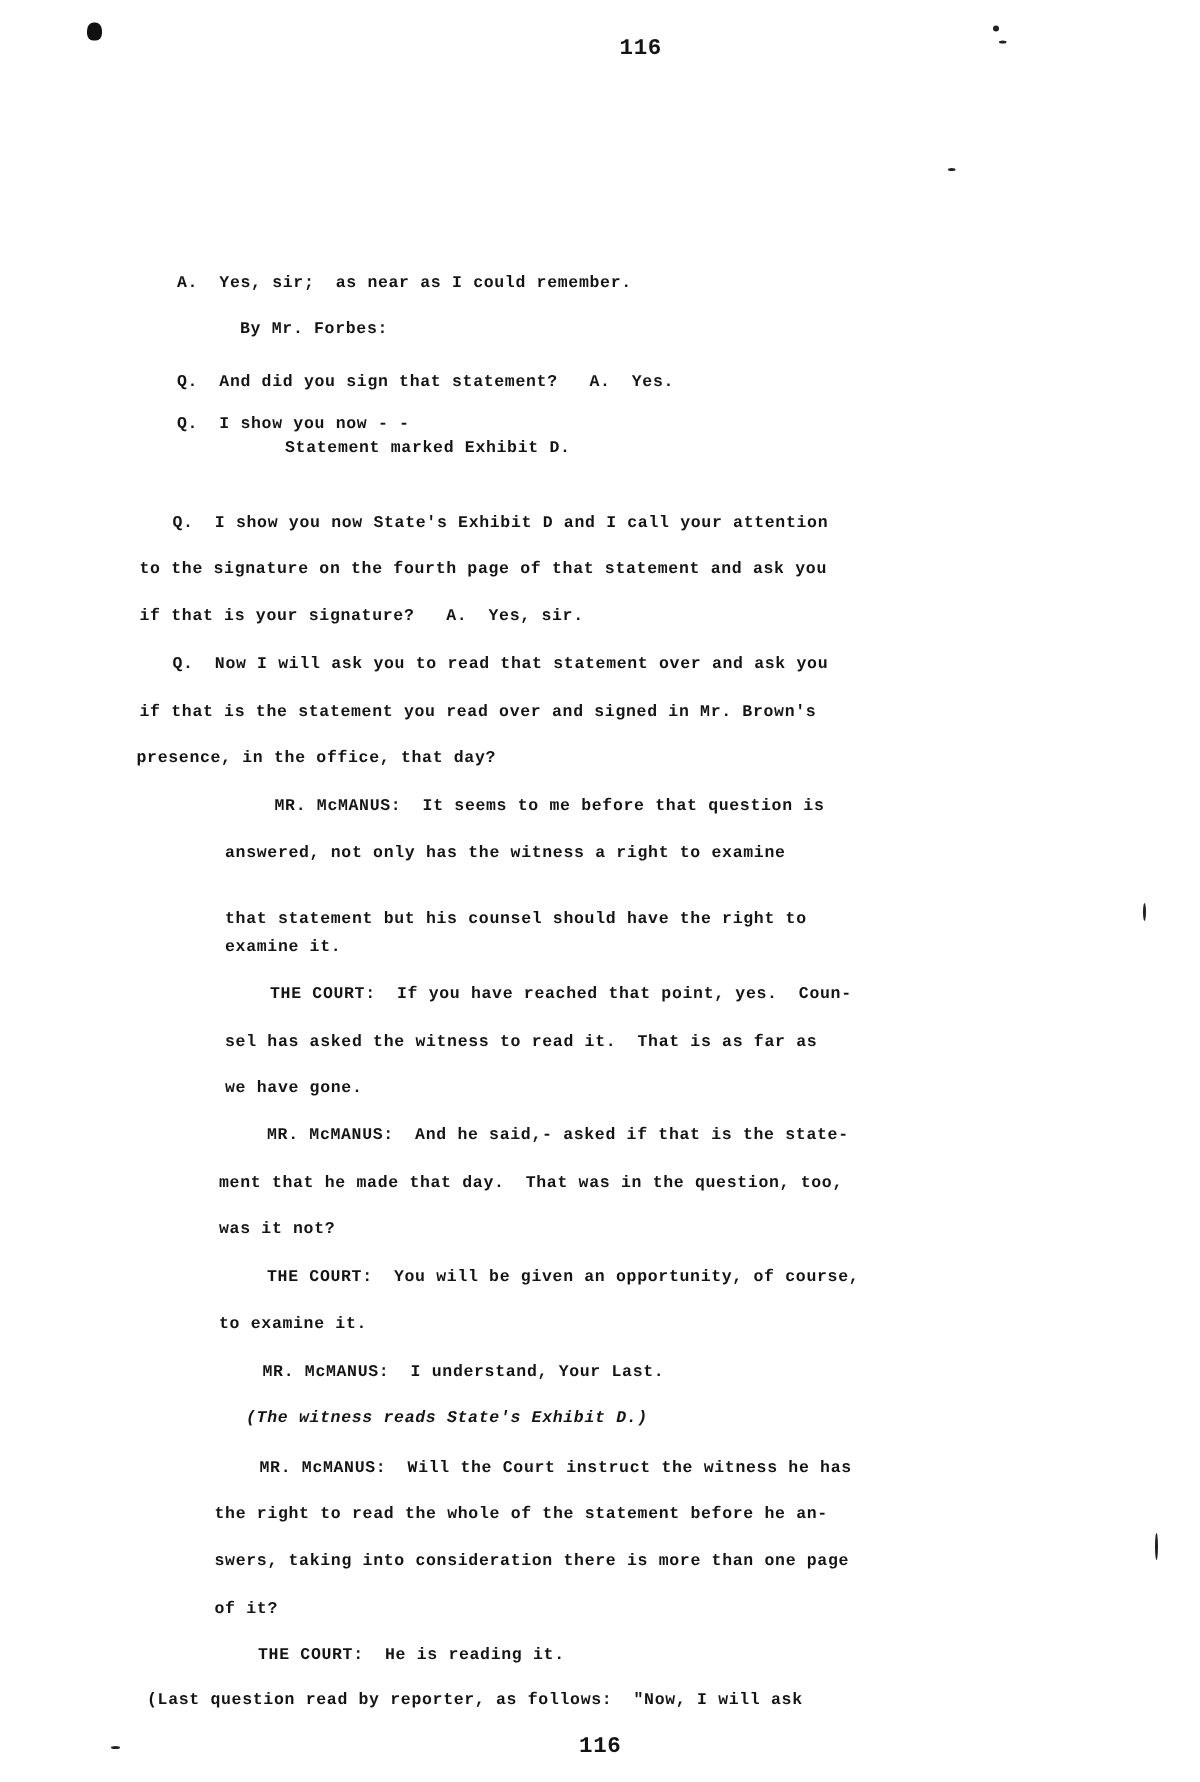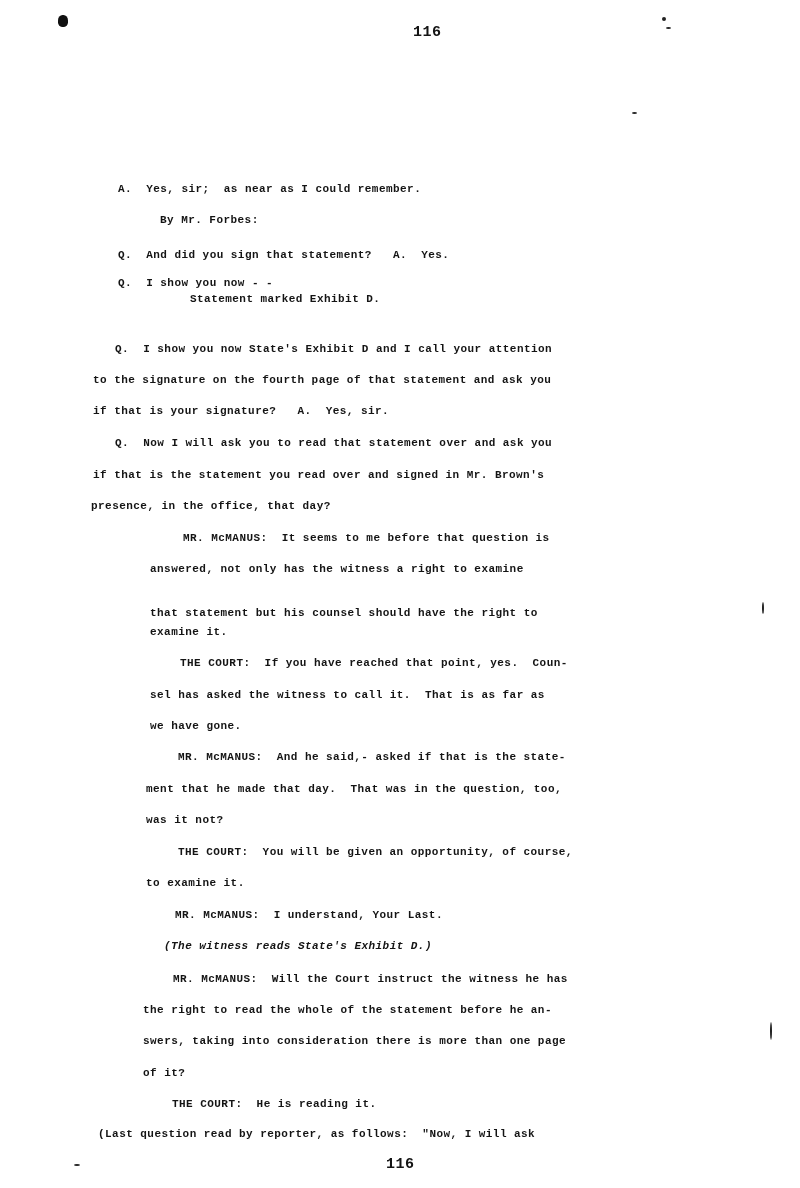--- a/index.html
+++ b/index.html
@@ -37,21 +37,21 @@
       <div class="line" style="left: 93px; top: 371px;">to the signature on the fourth page of that statement and ask you</div>
       <div class="line" style="left: 93px; top: 402px;">if that is your signature?   A.  Yes, sir.</div>
       <div class="line" style="left: 115px; top: 434px;">Q.  Now I will ask you to read that statement over and ask you</div>
       <div class="line" style="left: 93px; top: 466px;">if that is the statement you read over and signed in Mr. Brown's</div>
       <div class="line" style="left: 91px; top: 497px;">presence, in the office, that day?</div>
       <div class="line" style="left: 183px; top: 529px;">MR. McMANUS:  It seems to me before that question is</div>
       <div class="line" style="left: 150px; top: 560px;">answered, not only has the witness a right to examine</div>
       <div class="line" style="left: 150px; top: 604px;">that statement but his counsel should have the right to</div>
       <div class="line" style="left: 150px; top: 623px;">examine it.</div>
       <div class="line" style="left: 180px; top: 654px;">THE COURT:  If you have reached that point, yes.  Coun-</div>
-      <div class="line" style="left: 150px; top: 686px;">sel has asked the witness to call it.  That is as far as</div>
+      <div class="line" style="left: 150px; top: 686px;">sel has asked the witness to read it.  That is as far as</div>
       <div class="line" style="left: 150px; top: 717px;">we have gone.</div>
       <div class="line" style="left: 178px; top: 748px;">MR. McMANUS:  And he said,- asked if that is the state-</div>
       <div class="line" style="left: 146px; top: 780px;">ment that he made that day.  That was in the question, too,</div>
       <div class="line" style="left: 146px; top: 811px;">was it not?</div>
       <div class="line" style="left: 178px; top: 843px;">THE COURT:  You will be given an opportunity, of course,</div>
       <div class="line" style="left: 146px; top: 874px;">to examine it.</div>
       <div class="line" style="left: 175px; top: 906px;">MR. McMANUS:  I understand, Your Last.</div>
       <div class="line" style="left: 164px; top: 937px; font-style: italic;">(The witness reads State's Exhibit D.)</div>
       <div class="line" style="left: 173px; top: 970px;">MR. McMANUS:  Will the Court instruct the witness he has</div>
       <div class="line" style="left: 143px; top: 1001px;">the right to read the whole of the statement before he an-</div>

